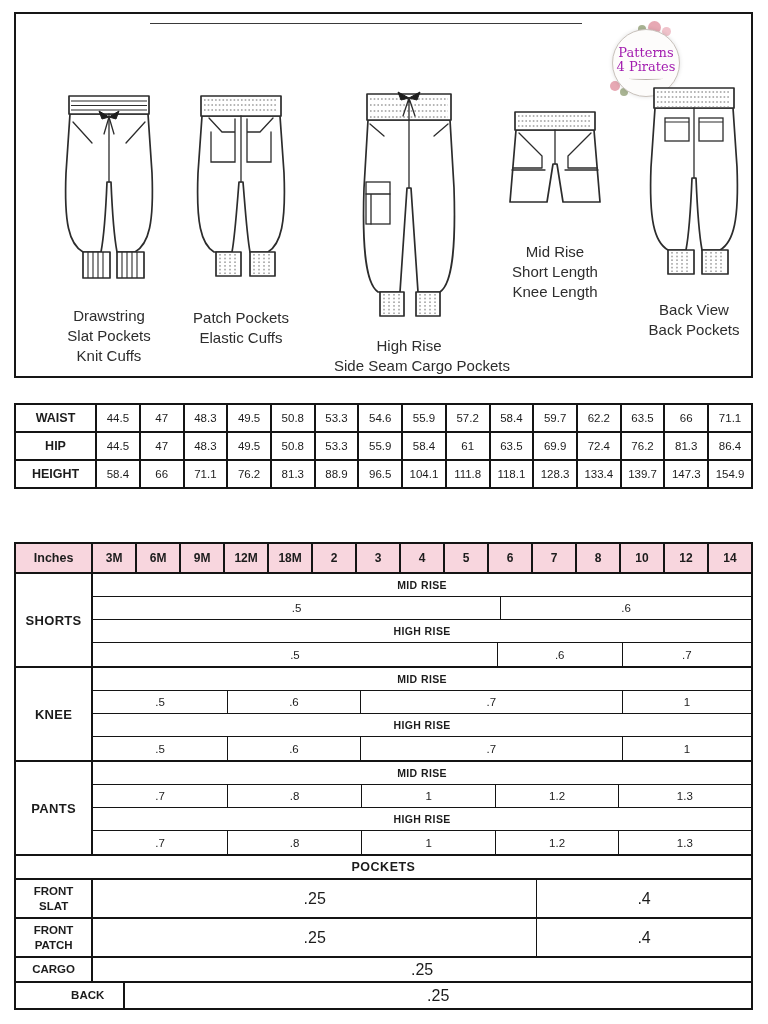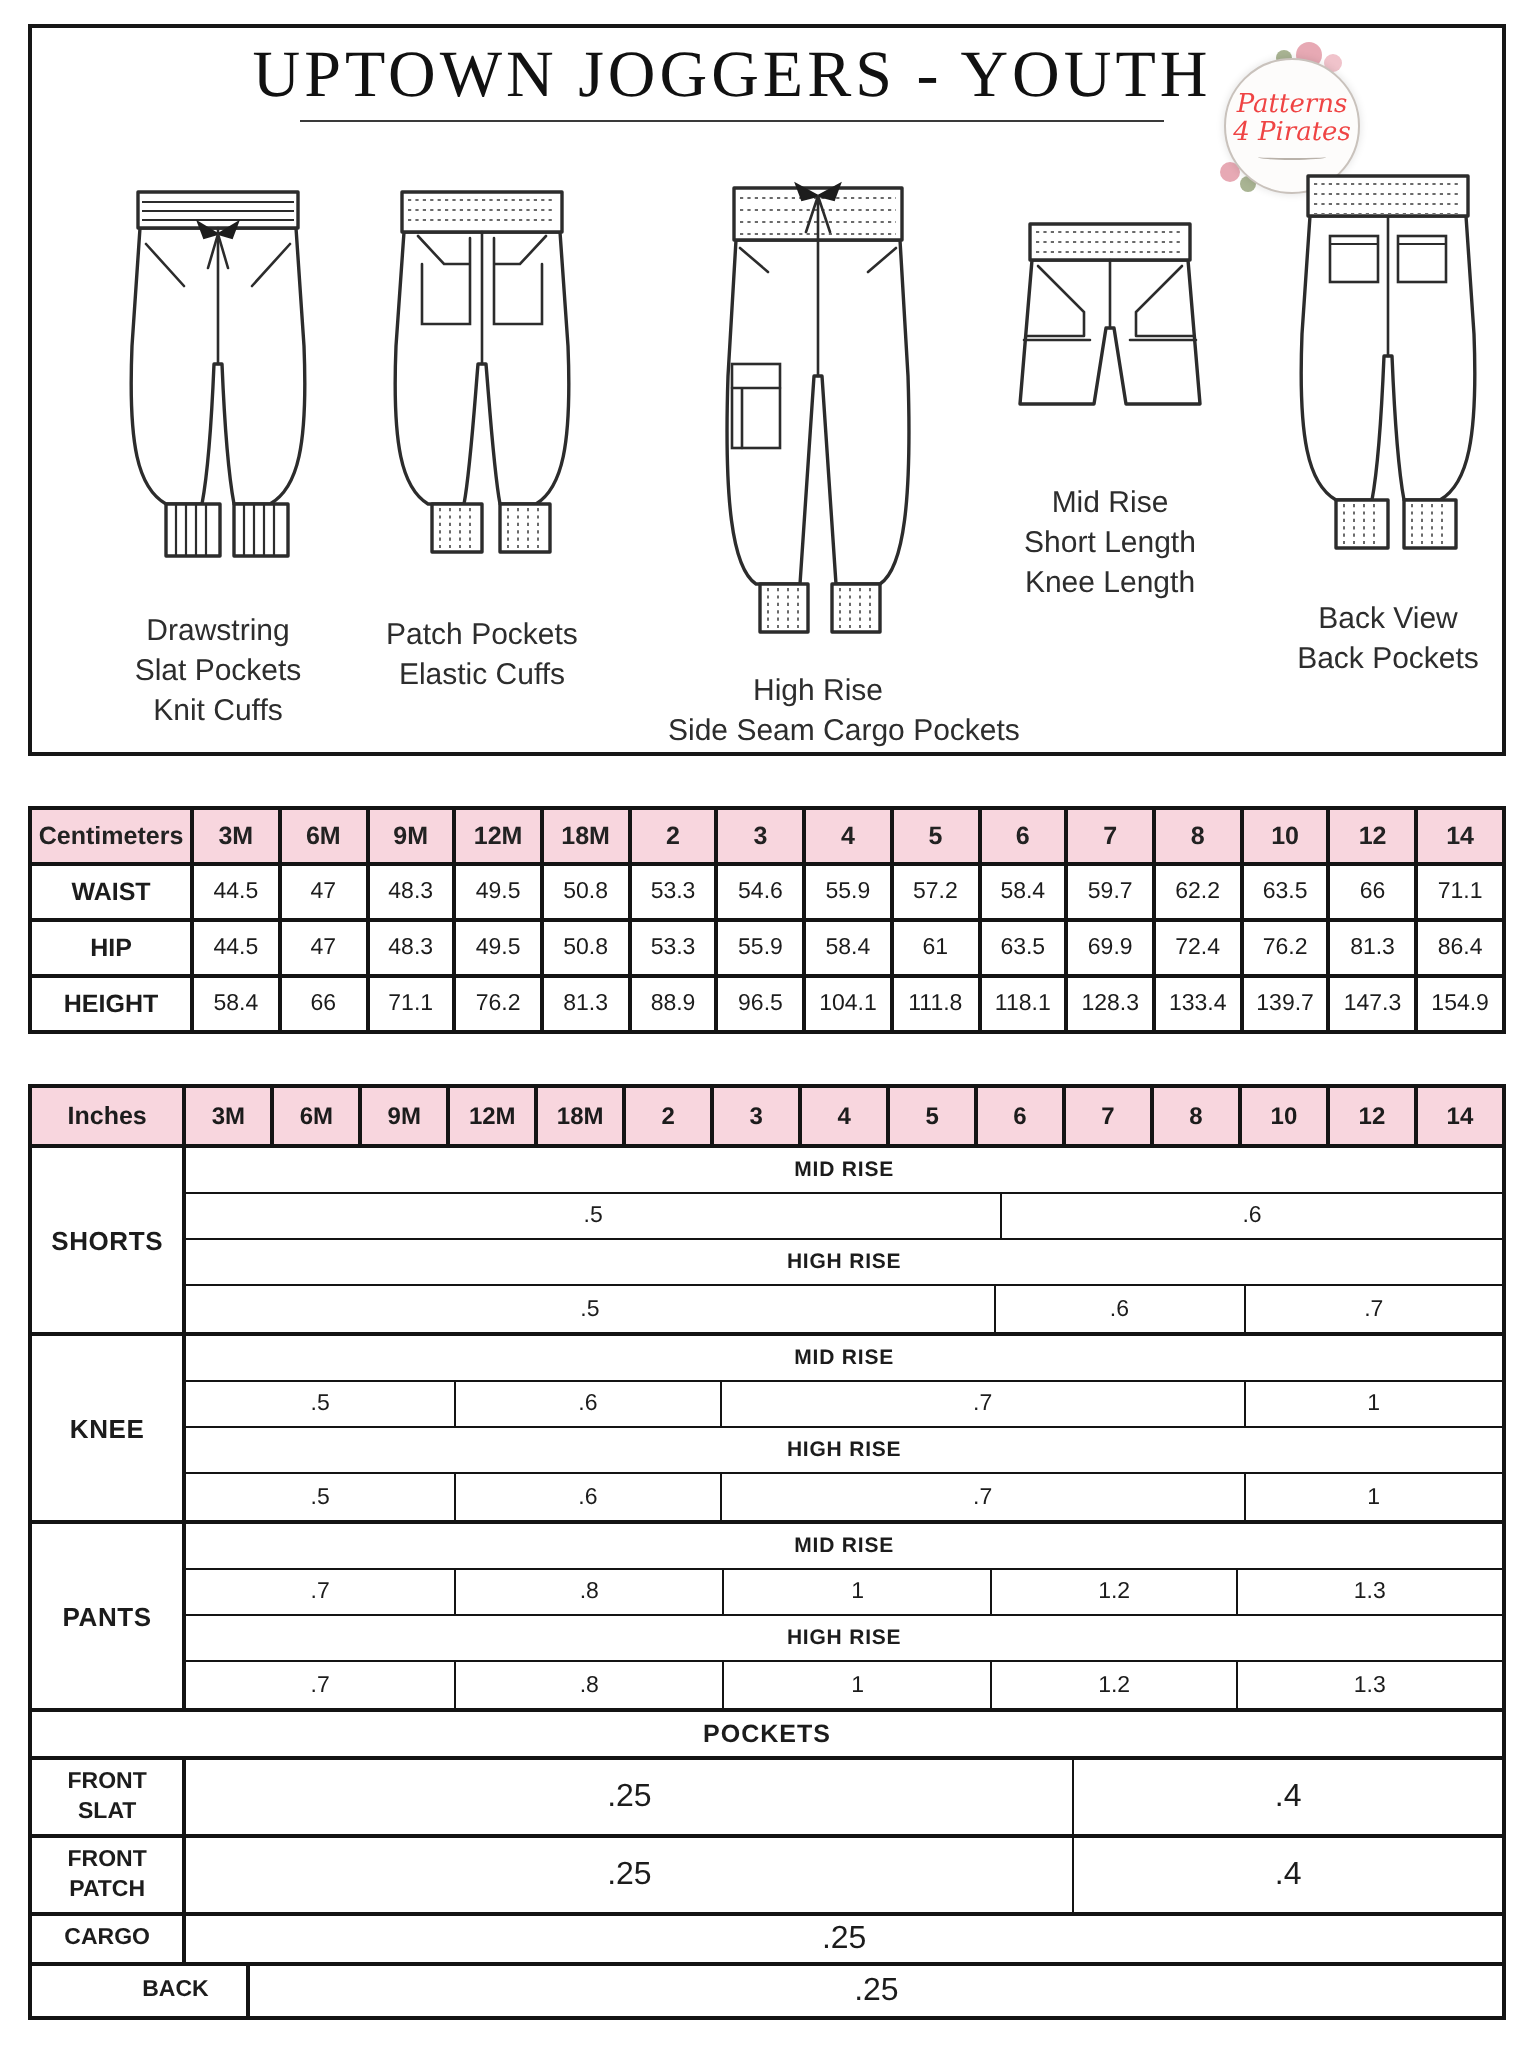--- a/index.html
+++ b/index.html
@@ -11,21 +11,21 @@
   .title-wrap { position:absolute; left:110px; top:6px; width:480px; text-align:center; }
   .title { font-family:"Liberation Serif",serif; font-weight:400; font-size:33px; letter-spacing:2px; color:#111; white-space:nowrap; }
   .title-rule { width:432px; border-top:1.5px solid #3a3a3a; margin:3px auto 5px auto; }
   .subtitle { font-size:11.5px; letter-spacing:1.6px; color:#222; white-space:nowrap; }
 
   
   .logo { position:absolute; left:588px; top:5px; width:86px; height:84px; }
   .logo-circle { position:absolute; left:8px; top:10px; width:68px; height:68px; border-radius:50%;
                  border:1px solid #c9c2bc; background:#fdfcfb; display:flex; flex-direction:column;
                  align-items:center; justify-content:center; box-shadow:0 0 4px rgba(0,0,0,.12); }
-  .logo-script { font-family:"DejaVu Serif",serif; font-style:italic; font-size:13px; color:#ef4444; line-height:1.05; }
+  .logo-script { font-family:"DejaVu Serif",serif; font-size:13px; color:#a21caf; line-height:1.05; }
   .logo-tagline { margin-top:4px; width:34px; height:3px; border-bottom:1px solid #b9b2aa; border-radius:50%; }
   .flower { position:absolute; border-radius:50%; }
   .f1 { left:44px; top:2px;  width:13px; height:13px; background:#e7a9b4; }
   .f2 { left:58px; top:8px;  width:9px;  height:9px;  background:#f0c3cb; }
   .f3 { left:34px; top:6px;  width:8px;  height:8px;  background:#a9b493; }
   .f4 { left:6px;  top:62px; width:10px; height:10px; background:#e7a9b4; }
   .f5 { left:16px; top:69px; width:8px;  height:8px;  background:#a9b493; }
 
   
   .fig { position:absolute; text-align:center; }
@@ -79,21 +79,20 @@
   .pvals { flex:1; display:flex; }
   .pv { border-right:1.6px solid #141414; display:flex; align-items:center; justify-content:center; font-size:16px; }
   .pv:last-child { border-right:none; flex:1; }
 </style>
 </head>
 <body>
 
 <div class="panel">
 
   <div class="title-wrap">
-    <div class="title">UPTOWN JOGGERS - YOUTH</div>
     <div class="title-rule"></div>
   </div>
 
   <div class="logo">
     <span class="flower f1"></span>
     <span class="flower f2"></span>
     <span class="flower f3"></span>
     <span class="flower f4"></span>
     <span class="flower f5"></span>
     <div class="logo-circle">
@@ -191,38 +190,20 @@
     </svg>
     <div class="caption" style="margin-top:18px;">
       <div>Back View</div>
       <div>Back Pockets</div>
     </div>
   </div>
 </div>
 
 <table class="cm">
   <tbody>
-      <tr>
-    <th class="pink lblcol">Centimeters</th>
-    <th class="pink">3M</th>
-        <th class="pink">6M</th>
-        <th class="pink">9M</th>
-        <th class="pink">12M</th>
-        <th class="pink">18M</th>
-        <th class="pink">2</th>
-        <th class="pink">3</th>
-        <th class="pink">4</th>
-        <th class="pink">5</th>
-        <th class="pink">6</th>
-        <th class="pink">7</th>
-        <th class="pink">8</th>
-        <th class="pink">10</th>
-        <th class="pink">12</th>
-        <th class="pink">14</th>
-  </tr>
   <tr>
     <th class="rowlbl lblcol">WAIST</th>
     <td class="vcell">44.5</td>
         <td class="vcell">47</td>
         <td class="vcell">48.3</td>
         <td class="vcell">49.5</td>
         <td class="vcell">50.8</td>
         <td class="vcell">53.3</td>
         <td class="vcell">54.6</td>
         <td class="vcell">55.9</td>

